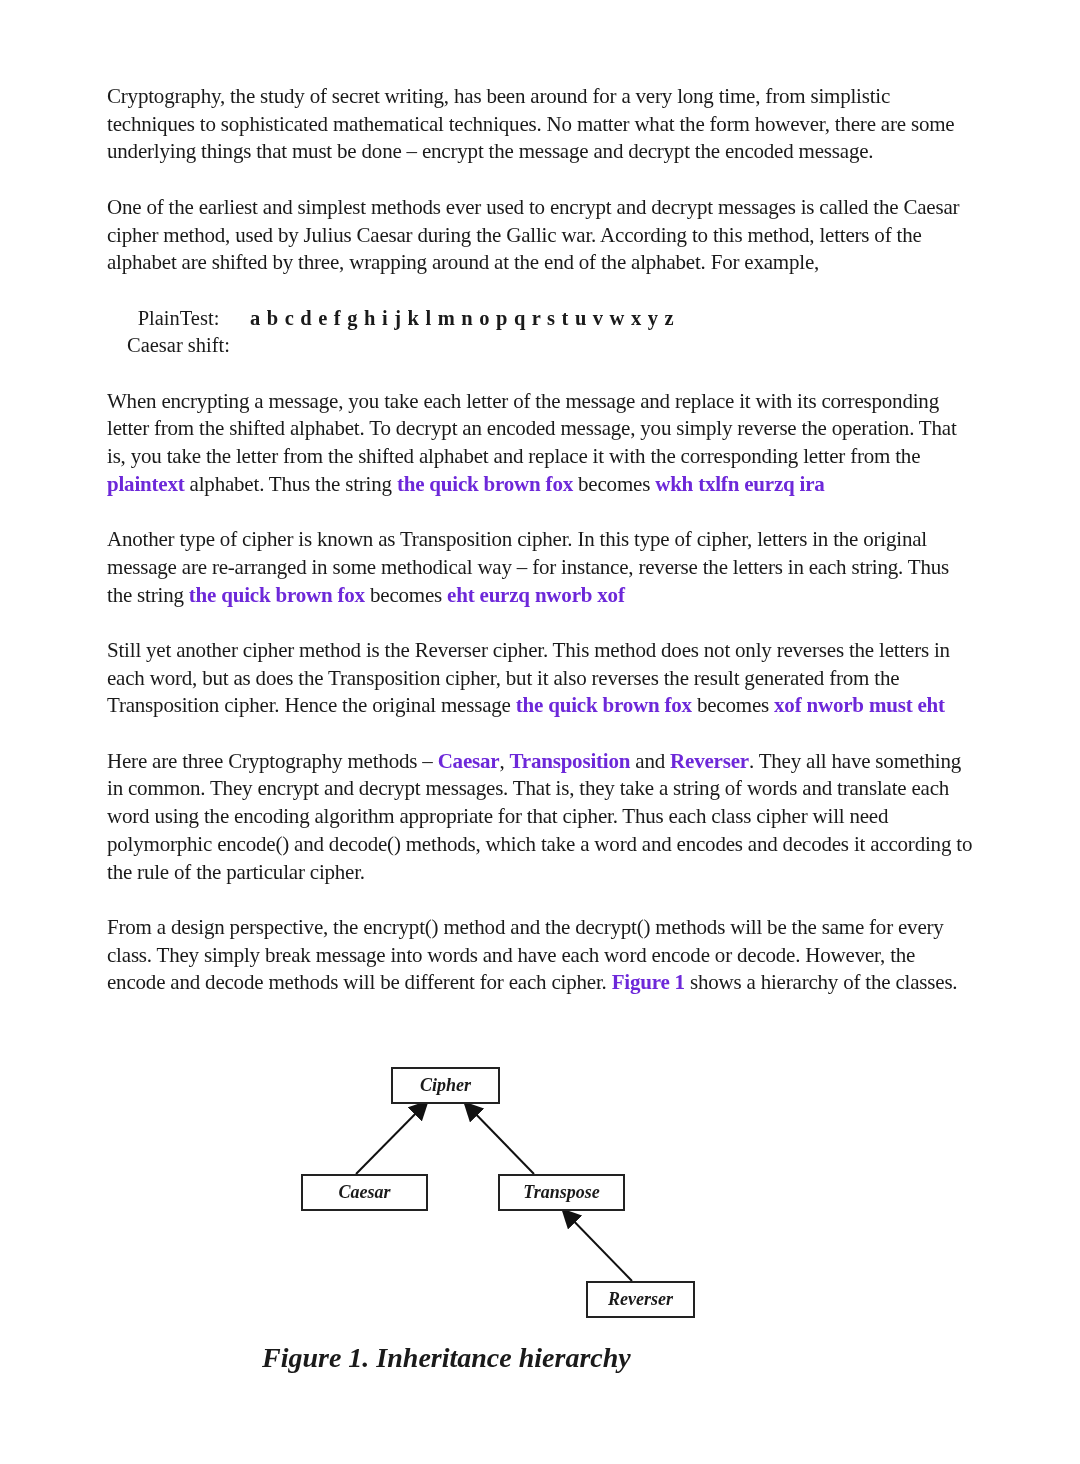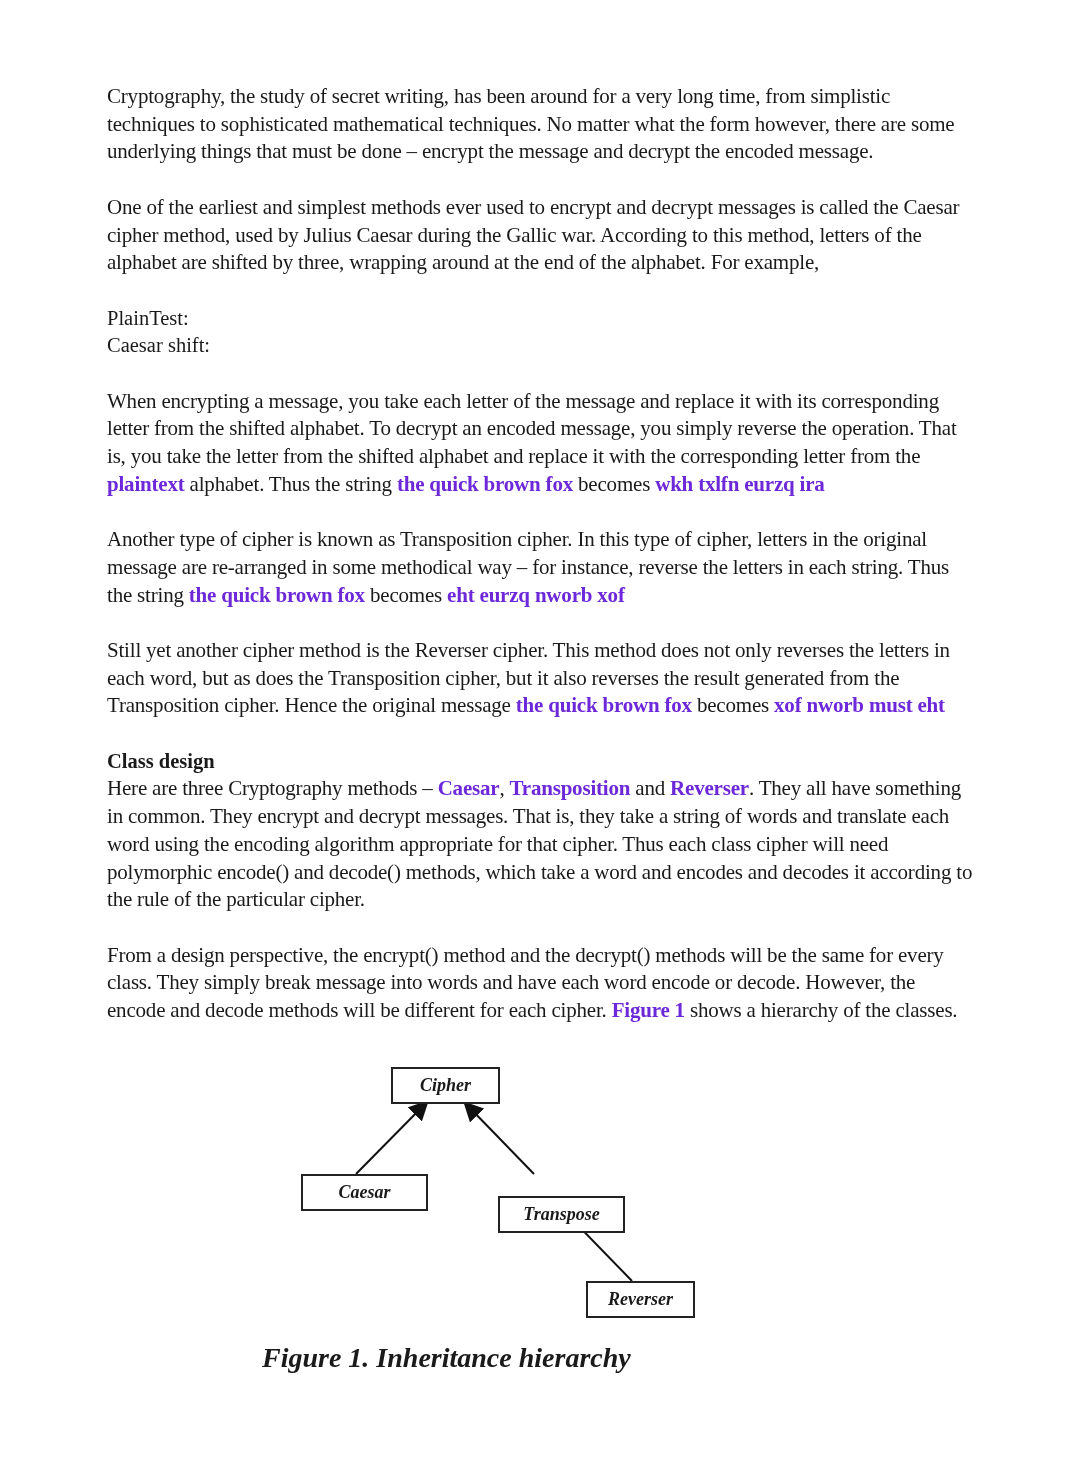--- a/index.html
+++ b/index.html
@@ -10,21 +10,21 @@
   }
   .page { position: absolute; left: 107px; top: 83px; width: 870px; }
   .para {
     font-size: 21px; line-height: 27.7px; margin: 0 0 27.7px 0;
     letter-spacing: -0.2px;
   }
   .para b { font-weight: bold; color: #6d28d9; }
   .heading { font-weight: bold; font-size: 20.5px; line-height: 27.7px; margin: 0; }
   .alpha-table { margin: 0 0 27.7px 0; font-size: 20.5px; line-height: 27.7px; }
   .alpha-row { display: flex; }
-  .alpha-label { width: 143px; }
+  .alpha-label { width: 143px; text-align: center; }
   .alpha-letters { font-weight: bold; letter-spacing: 1.2px; word-spacing: -1px; }
   .diagram { position: absolute; left: 16px; top: 0; width: 1080px; height: 1464px; pointer-events: none; font-style: italic; }
   .box {
     position: absolute; border: 2px solid #222; background: #fff;
     display: flex; align-items: center; justify-content: center;
     font-weight: bold; font-size: 18px; box-sizing: border-box;
     font-family: "Liberation Serif", serif; pointer-events: auto;
   }
   .caption {
     position: absolute; left: 246px; top: 1342px;
@@ -36,47 +36,47 @@
 
 <div class="page">
 
   <p class="para">Cryptography, the study of secret writing, has been around for a very long time, from simplistic techniques to sophisticated mathematical techniques. No matter what the form however, there are some underlying things that must be done – encrypt the message and decrypt the encoded message.</p>
 
   <p class="para">One of the earliest and simplest methods ever used to encrypt and decrypt messages is called the Caesar cipher method, used by Julius Caesar during the Gallic war. According to this method, letters of the alphabet are shifted by three, wrapping around at the end of the alphabet. For example,</p>
 
   <div class="alpha-table">
     <div class="alpha-row">
       <span class="alpha-label">PlainTest:</span>
+      <span class="alpha-letters">a b c d e f g h i j k l m n o p q r s t u v w x y z</span>
     </div>
     <div class="alpha-row">
       <span class="alpha-label">Caesar shift:</span>
     </div>
   </div>
 
   <p class="para"><span>When encrypting a message, you take each letter of the message and replace it with its corresponding letter from the shifted alphabet. To decrypt an encoded message, you simply reverse the operation. That is, you take the letter from the shifted alphabet and replace it with the corresponding letter from the </span><b>plaintext</b><span> alphabet. Thus the string </span><b>the quick brown fox</b><span> becomes </span><b>wkh txlfn eurzq ira</b></p>
 
   <p class="para"><span>Another type of cipher is known as Transposition cipher. In this type of cipher, letters in the original message are re-arranged in some methodical way – for instance, reverse the letters in each string. Thus the string </span><b>the quick brown fox</b><span> becomes </span><b>eht eurzq nworb xof</b></p>
 
   <p class="para"><span>Still yet another cipher method is the Reverser cipher. This method does not only reverses the letters in each word, but as does the Transposition cipher, but it also reverses the result generated from the Transposition cipher. Hence the original message </span><b>the quick brown fox</b><span> becomes </span><b>xof  nworb must eht</b></p>
 
-  <p class="heading">Class design</p>
   <p class="para"><span>Here are three Cryptography methods – </span><b>Caesar</b><span>, </span><b>Transposition</b><span> and </span><b>Reverser</b><span>. They all have something in common. They encrypt and decrypt messages. That is, they take a string of words and translate each word using the encoding algorithm appropriate for that cipher. Thus each class cipher will need polymorphic encode() and decode() methods, which take a word and encodes and decodes it according to the rule of the particular cipher.</span></p>
 
   <p class="para"><span>From a design perspective, the encrypt() method and the decrypt() methods will  be the same for every class. They simply break message into words and have each word encode or decode. However, the encode and decode methods will be different for each cipher. </span><b>Figure 1</b><span> shows a hierarchy of the classes.</span></p>
 </div>
 
 <div class="diagram">
   <svg width="1080" height="1464" style="position:absolute;left:0;top:0;">
     <defs>
       <marker id="arrowhead" markerWidth="10" markerHeight="10" refX="8" refY="5" orient="auto">
         <path d="M0,0 L10,5 L0,10 z" fill="#111"></path>
       </marker>
     </defs>
     <line x1="340" y1="1174" x2="410" y2="1103" stroke="#111" stroke-width="2" marker-end="url(#arrowhead)"></line>
     <line x1="518" y1="1174" x2="450" y2="1104" stroke="#111" stroke-width="2" marker-end="url(#arrowhead)"></line>
     <line x1="616" y1="1281" x2="548" y2="1211" stroke="#111" stroke-width="2" marker-end="url(#arrowhead)"></line>
   </svg>
   <div class="box" style="left:375px;top:1067px;width:109px;height:37px;">Cipher</div>
   <div class="box" style="left:285px;top:1174px;width:127px;height:37px;">Caesar</div>
-  <div class="box" style="left:482px;top:1174px;width:127px;height:37px;margin-top:22px;">Transpose</div>
+  <div class="box" style="left:482px;top:1174px;width:127px;height:37px;">Transpose</div>
   <div class="box" style="left:570px;top:1281px;width:109px;height:37px;">Reverser</div>
   <div class="caption">Figure 1. Inheritance hierarchy</div>
 </div>
 
 </body></html>

